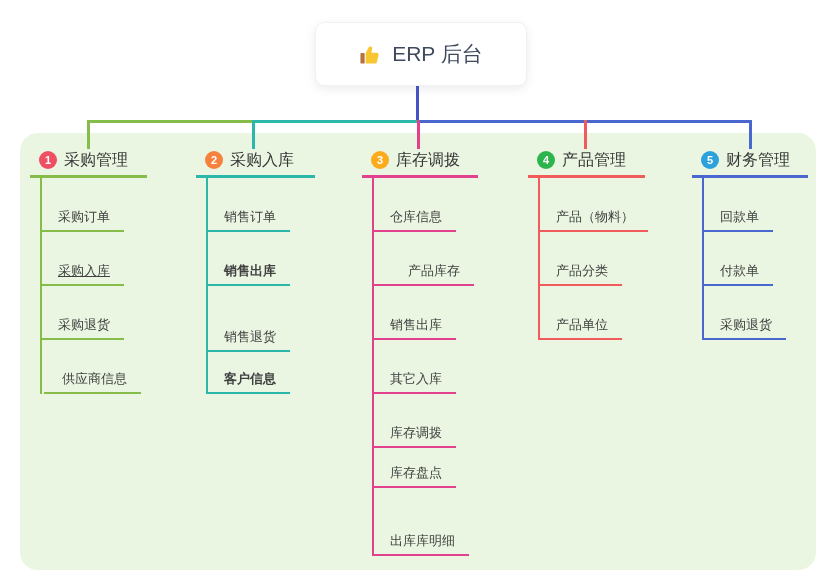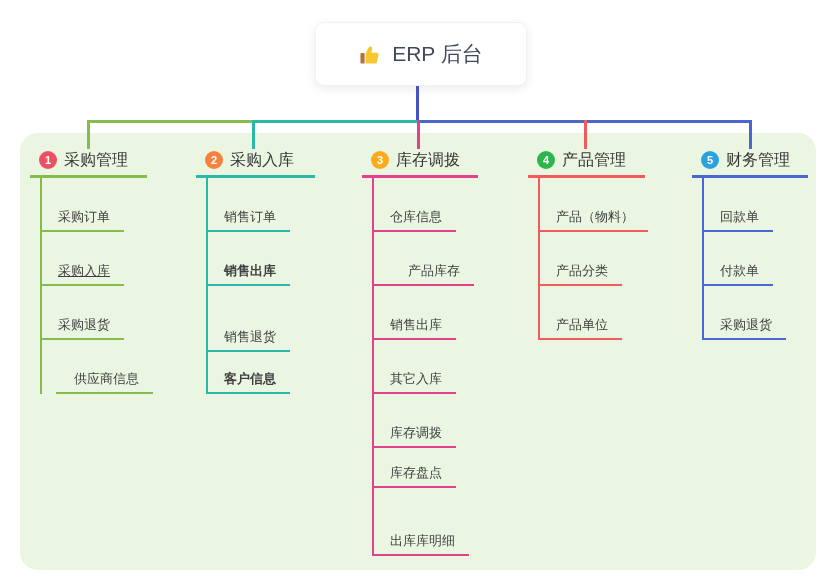--- a/index.html
+++ b/index.html
@@ -65,21 +65,21 @@
   <div id="branches">
       <div class="branch-head" style="left: 39px; top: 148px;">
         <div class="badge" style="background: rgb(239, 79, 99);">1</div>
         <div>采购管理</div>
       </div>
       <div class="line" style="left: 30px; top: 175px; width: 117px; height: 3px; background: rgb(134, 188, 73); z-index: 2;"></div>
       <div class="line" style="left: 40px; top: 178px; width: 2px; height: 216px; background: rgb(134, 188, 73); z-index: 1;"></div>
       <div class="item" style="left: 40px; top: 204px; border-bottom: 2px solid rgb(134, 188, 73);">采购订单</div>
       <div class="item" style="left: 40px; top: 258px; border-bottom: 2px solid rgb(134, 188, 73); text-decoration: underline;">采购入库</div>
       <div class="item" style="left: 40px; top: 312px; border-bottom: 2px solid rgb(134, 188, 73);">采购退货</div>
-      <div class="item" style="left: 56px; top: 366px; border-bottom: 2px solid rgb(134, 188, 73);">供应商信息</div>
+      <div class="item" style="left: 44px; top: 366px; border-bottom: 2px solid rgb(134, 188, 73);">供应商信息</div>
       <div class="branch-head" style="left: 205px; top: 148px;">
         <div class="badge" style="background: rgb(246, 130, 62);">2</div>
         <div>采购入库</div>
       </div>
       <div class="line" style="left: 196px; top: 175px; width: 119px; height: 3px; background: rgb(43, 184, 171); z-index: 2;"></div>
       <div class="line" style="left: 206px; top: 178px; width: 2px; height: 216px; background: rgb(43, 184, 171); z-index: 1;"></div>
       <div class="item" style="left: 206px; top: 204px; border-bottom: 2px solid rgb(43, 184, 171);">销售订单</div>
       <div class="item" style="left: 206px; top: 258px; border-bottom: 2px solid rgb(43, 184, 171); font-weight: bold;">销售出库</div>
       <div class="item" style="left: 206px; top: 324px; border-bottom: 2px solid rgb(43, 184, 171); text-align: right;">销售退货</div>
       <div class="item" style="left: 206px; top: 366px; border-bottom: 2px solid rgb(43, 184, 171); font-weight: bold;">客户信息</div>

